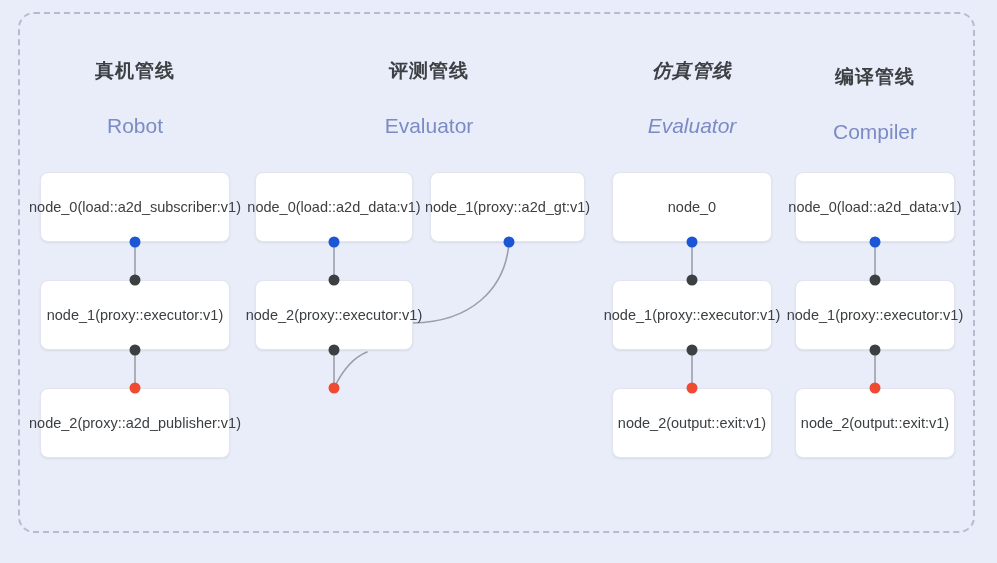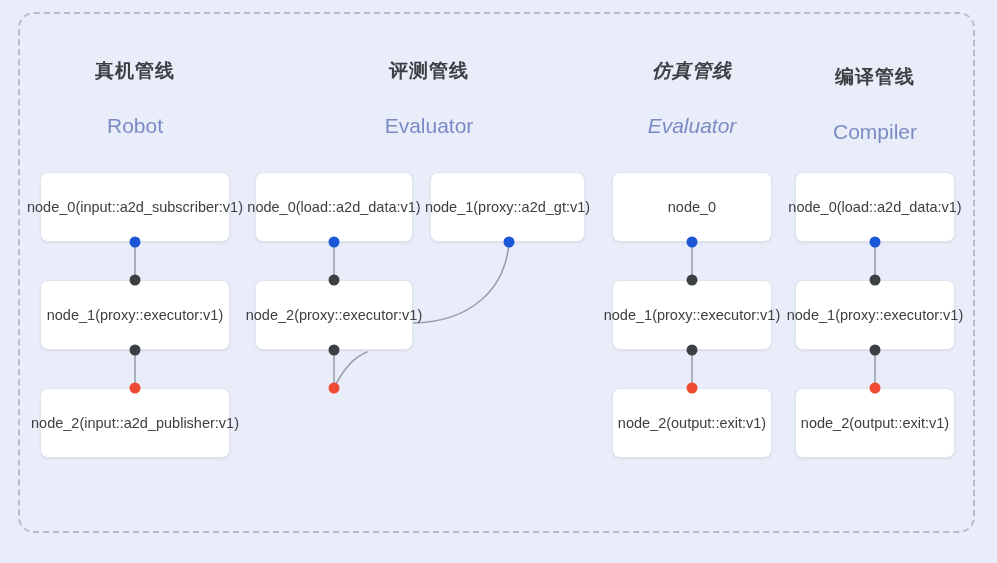--- a/index.html
+++ b/index.html
@@ -139,29 +139,29 @@
     <div class="col-sub">Evaluator</div>
   </div>
 
   <div class="col-header" style="left:775px; top:64px; width:200px;">
     <div class="col-title">编译管线</div>
     <div class="col-sub">Compiler</div>
   </div>
 
   <div class="node" style="left:40px; top:172px; width:190px; height:70px;">
     <div class="node-title">node_0</div>
-    <div class="node-sub">(input::a2d_subscriber:v1)</div>
+    <div class="node-sub">(load::a2d_subscriber:v1)</div>
   </div>
   <div class="node" style="left:40px; top:280px; width:190px; height:70px;">
     <div class="node-title">node_1</div>
     <div class="node-sub">(proxy::executor:v1)</div>
   </div>
   <div class="node" style="left:40px; top:388px; width:190px; height:70px;">
     <div class="node-title">node_2</div>
-    <div class="node-sub">(input::a2d_publisher:v1)</div>
+    <div class="node-sub">(proxy::a2d_publisher:v1)</div>
   </div>
 
   <div class="node" style="left:255px; top:172px; width:158px; height:70px;">
     <div class="node-title">node_0</div>
     <div class="node-sub">(load::a2d_data:v1)</div>
   </div>
   <div class="node" style="left:430px; top:172px; width:155px; height:70px;">
     <div class="node-title">node_1</div>
     <div class="node-sub">(proxy::a2d_gt:v1)</div>
   </div>

